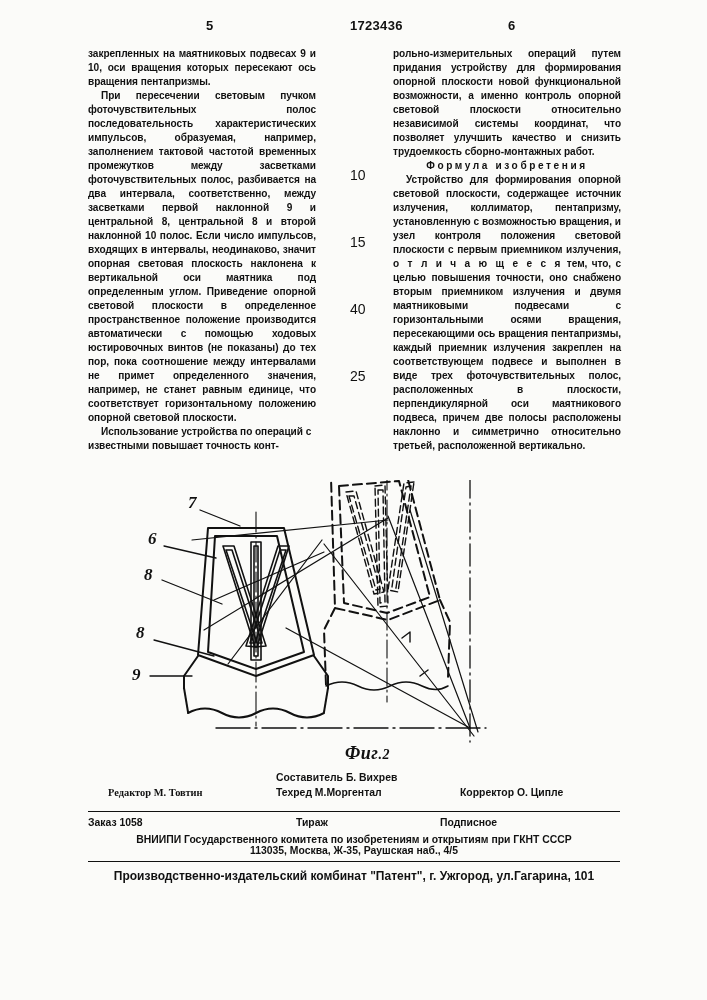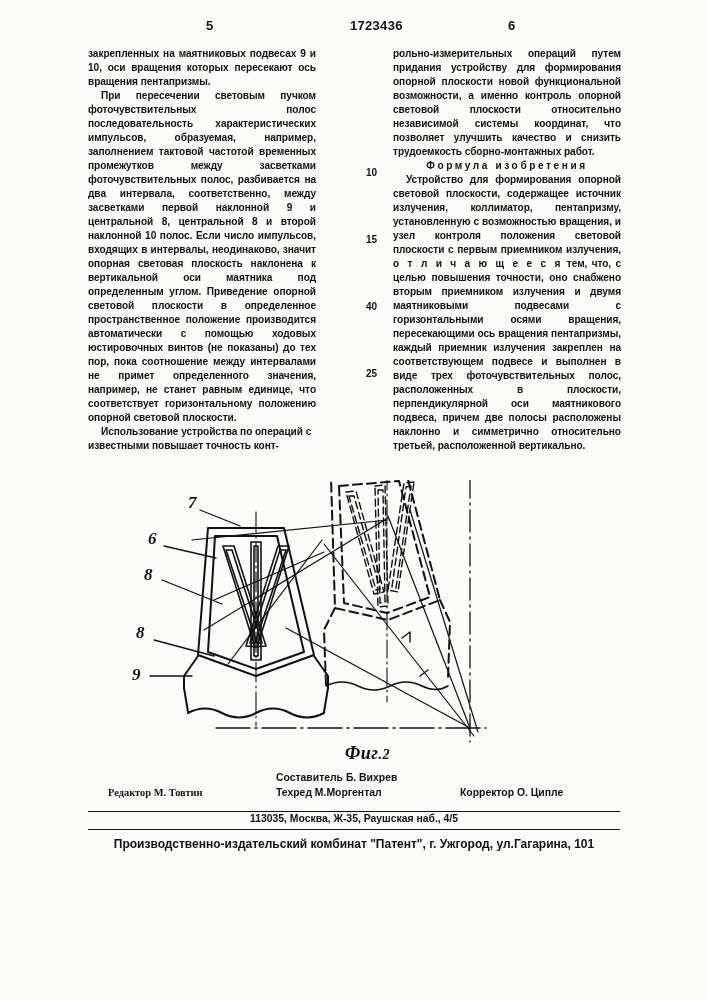--- a/index.html
+++ b/index.html
@@ -71,25 +71,25 @@
     letter-spacing: 2.6px;
     font-weight: 700;
     margin-top: 1px;
   }
   .sp { letter-spacing: 2.0px; }
 
   
   .linenums {
     position: absolute;
     top: 47px;
-    left: 366px;
+    left: 350px;
     width: 26px;
     height: 420px;
-    font-size: 10px;
-    font-weight: 700;
+    font-size: 14px;
+    font-weight: 400;
   }
   .linenums span {
     position: absolute;
     left: 0;
   }
 
   
   .figure-area {
     position: absolute;
     top: 480px;
@@ -328,22 +328,28 @@
 
     <div class="credits">
       <div class="c-comp">Составитель  Б. Вихрев</div>
       <div class="c-editor">Редактор  М. Товтин</div>
       <div class="c-tech">Техред М.Моргентал</div>
       <div class="c-corr">Корректор О. Ципле</div>
     </div>
 
     <div class="rule rule-full"></div>
 
+    <div class="order-row">
+      <span class="o-order">Заказ  1058</span>
+      <span class="o-tirazh">Тираж</span>
+      <span class="o-sub">Подписное</span>
+    </div>
 
     <div class="org">
+      <span>ВНИИПИ Государственного комитета по изобретениям и открытиям при ГКНТ СССР</span>
       <span class="org-line2">113035, Москва, Ж-35, Раушская наб., 4/5</span>
     </div>
 
     <div class="rule rule-full" style="margin-top:5px"></div>
 
     <div class="publisher">Производственно-издательский комбинат "Патент", г. Ужгород, ул.Гагарина, 101</div>
   </div>
 
 </div>
 

